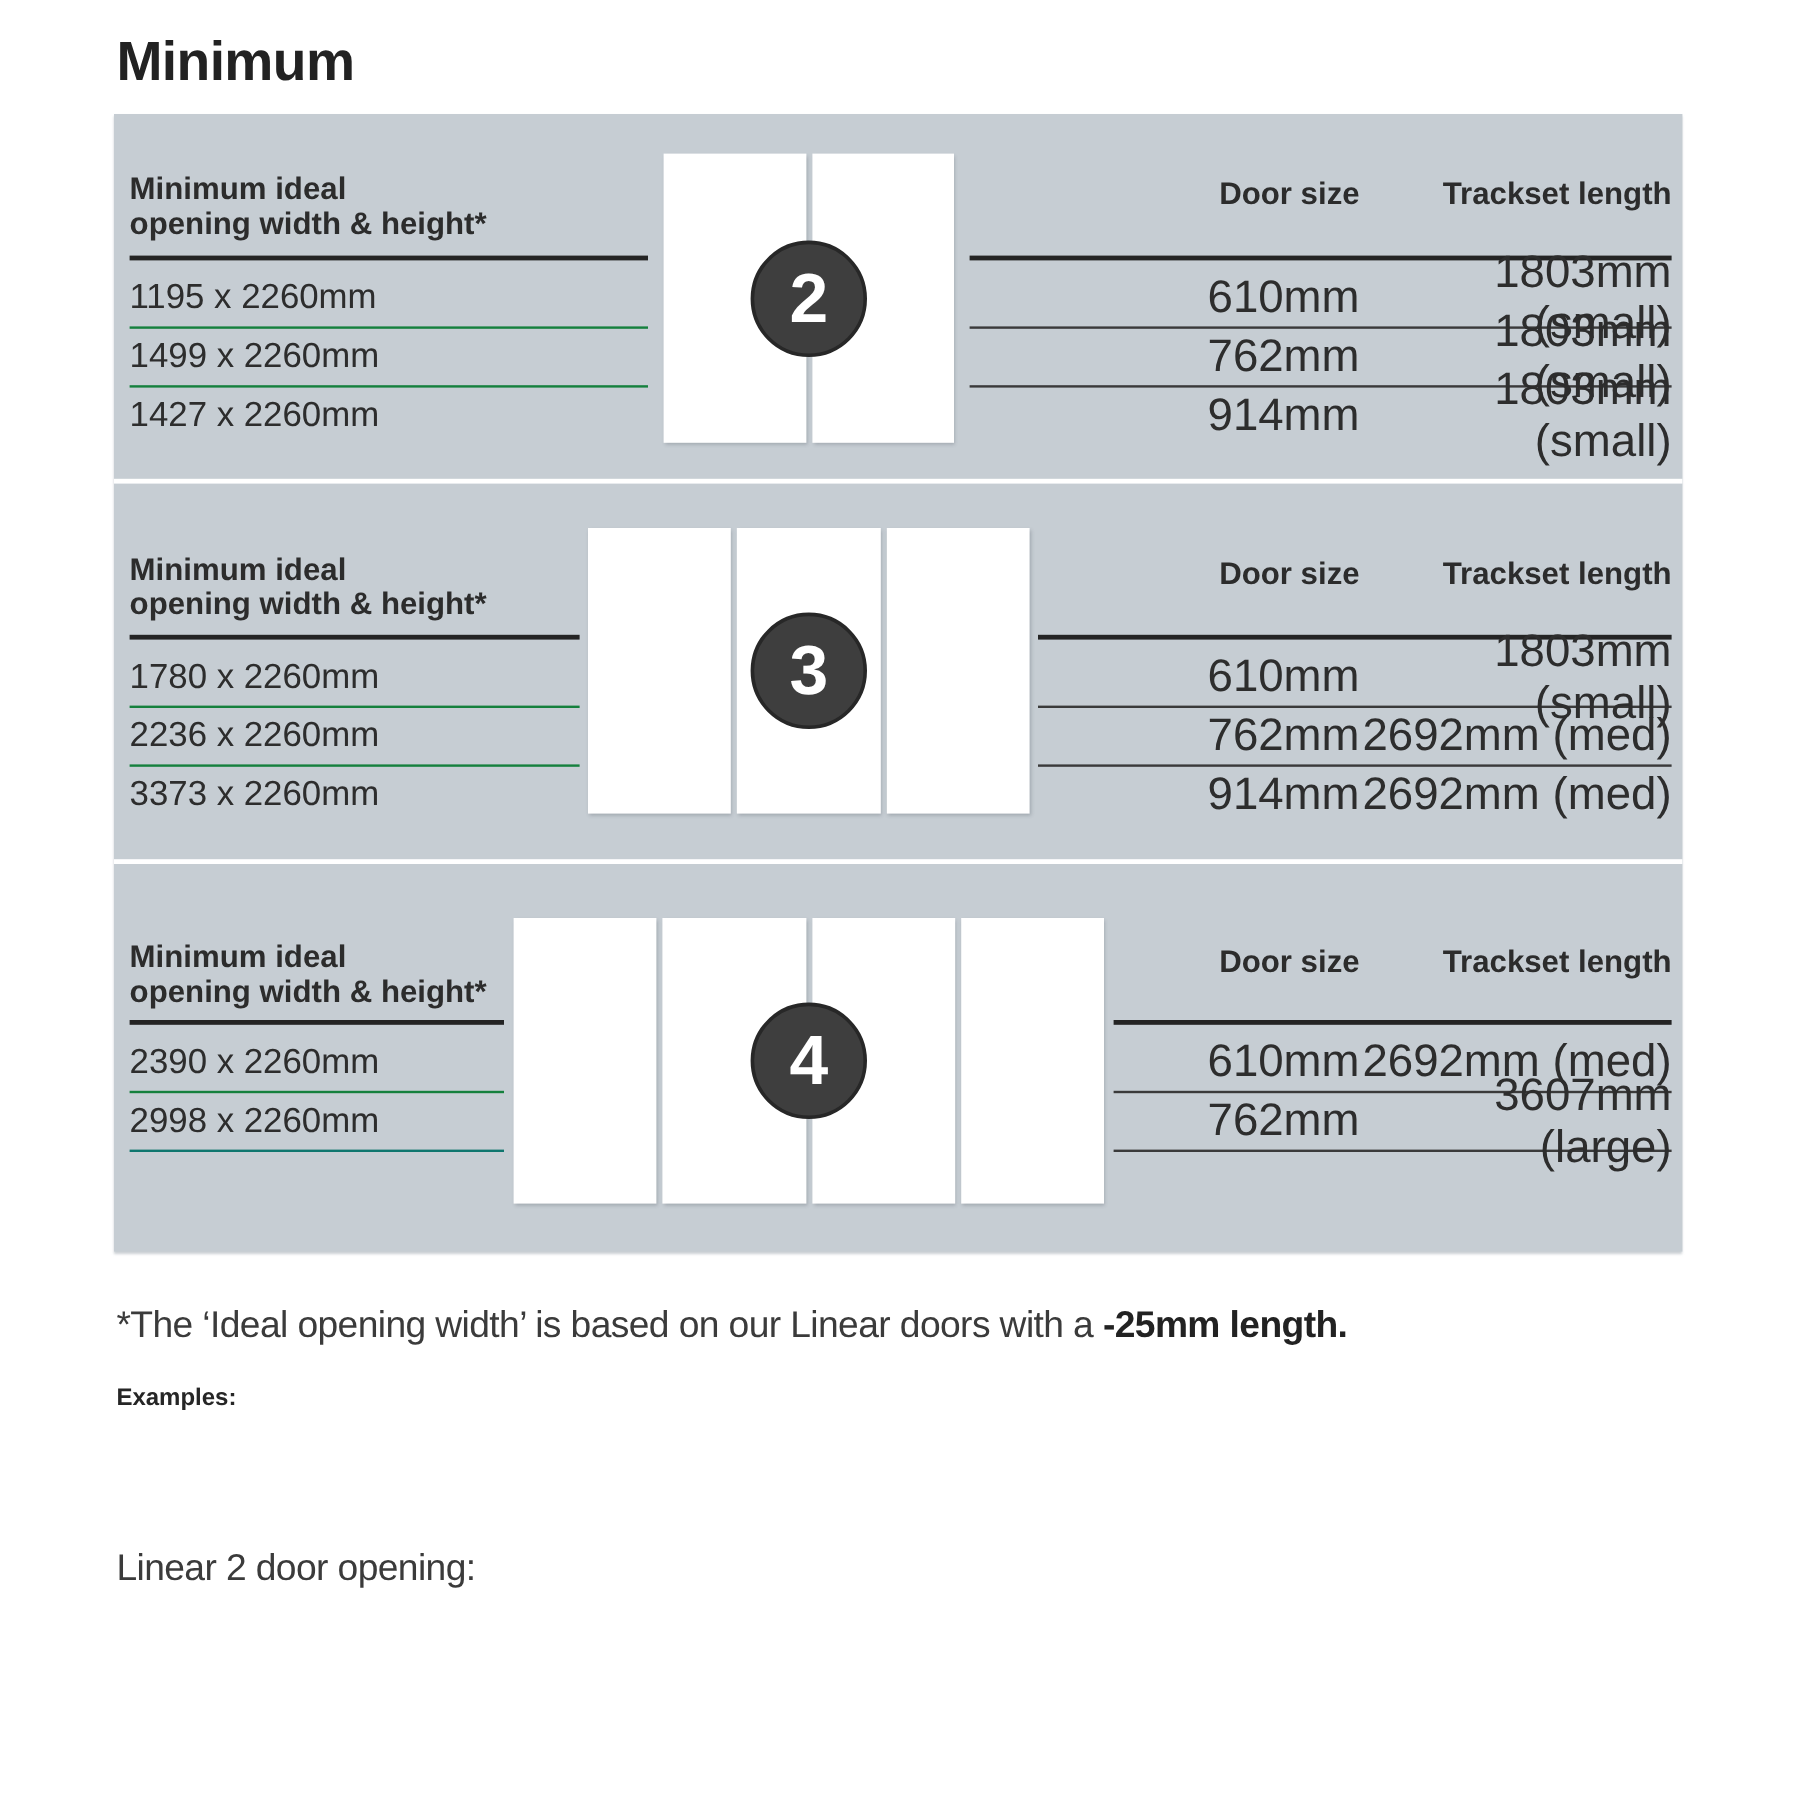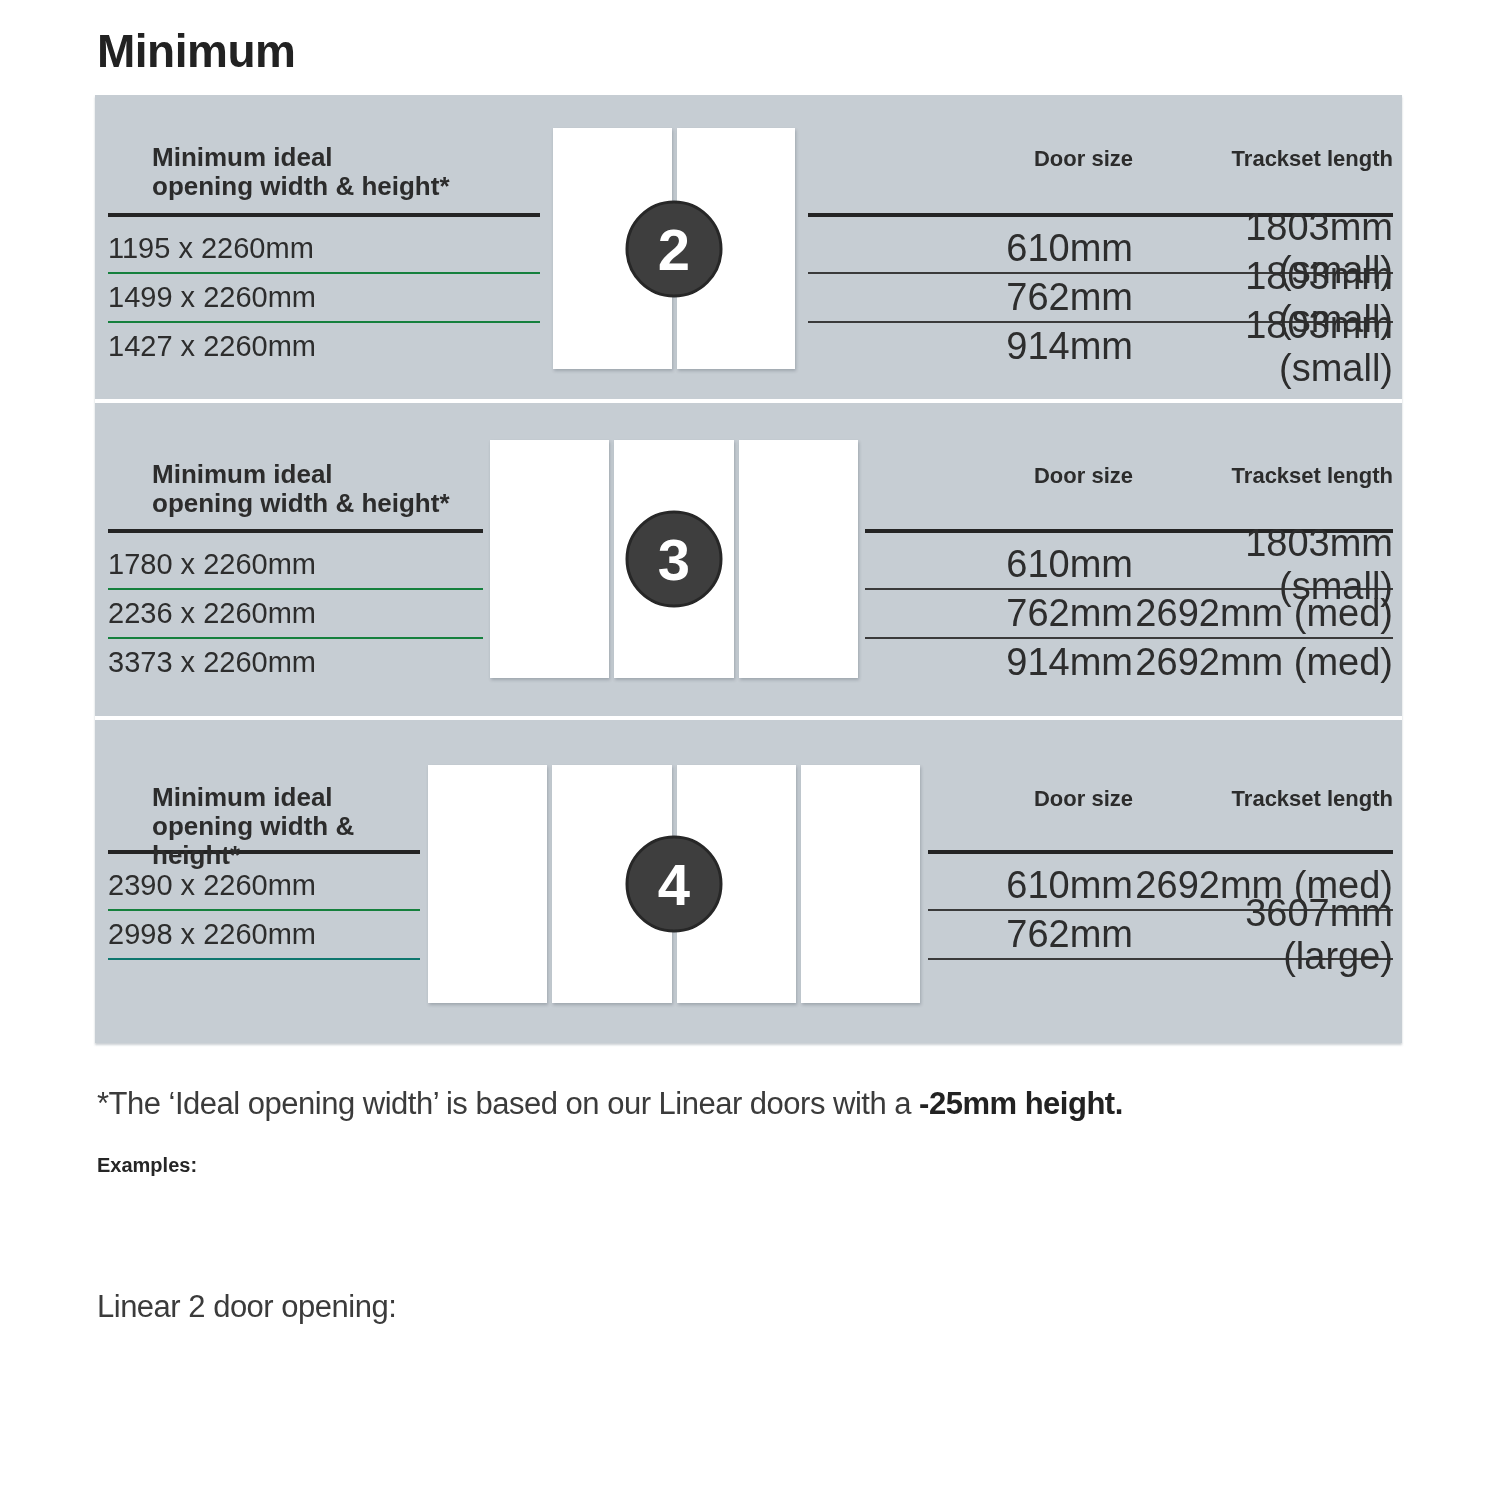--- a/index.html
+++ b/index.html
@@ -27,21 +27,21 @@
   .sec{position:absolute;left:0;right:0;}
   .s1{top:0;height:304px;}
   .s2{top:308px;height:313px;}
   .s3{top:625px;height:323px;}
 
   
   .leftcol{position:absolute;}
   .s1 .leftcol{left:13px;top:48px;width:432px;}
   .s2 .leftcol{left:13px;top:57px;width:375px;}
   .s3 .leftcol{left:13px;top:63px;width:312px;}
-  .hdr{font-weight:700;font-size:26px;line-height:29px;color:#2c2c2c;margin-left:44px;}
+  .hdr{font-weight:700;font-size:26px;line-height:29px;color:#2c2c2c;}
   .s1 .hdr{height:70px;}
   .s2 .hdr{height:69px;}
   .s3 .hdr{height:67px;}
   .rule{height:4px;background:#242424;}
   .rows{margin-top:8px;}
   .row{
     height:47px;display:flex;align-items:center;
     font-size:29px;color:#2d2d2d;
     border-bottom:2px solid #15803d;
   }
@@ -60,21 +60,21 @@
     background:#3e3e3e;border:3px solid #272727;box-sizing:border-box;
     color:#ffffff;font-size:58px;font-weight:700;
     display:flex;align-items:center;justify-content:center;
   }
 
   
   .rightcol{position:absolute;}
   .s1 .rightcol{left:713px;top:51px;width:585px;}
   .s2 .rightcol{left:770px;top:60px;width:528px;}
   .s3 .rightcol{left:833px;top:66px;width:465px;}
-  .rt-hdr{display:flex;align-items:flex-start;font-weight:700;font-size:22px;color:#2c2c2c;}
+  .rt-hdr{display:flex;align-items:flex-start;font-weight:700;font-size:26px;color:#2c2c2c;}
   .s1 .rt-hdr{height:67px;}
   .s2 .rt-hdr{height:66px;}
   .s3 .rt-hdr{height:64px;}
   .c1{flex:1;text-align:right;}
   .c2{width:260px;text-align:right;}
   .rrow{
     height:47px;display:flex;align-items:center;
     font-size:38px;color:#2d2d2d;
     border-bottom:2px solid #3a3a3a;
   }
@@ -224,21 +224,21 @@
         <div class="rrow">
           <span class="c1">762mm</span>
           <span class="c2">3607mm (large)</span>
         </div>
       </div>
     </div>
   </div>
 
 </div>
 
-<div class="footnote"><span>*The ‘Ideal opening width’ is based on our Linear doors with a </span><span class="bold">-25mm height.</span></div>
+<div class="footnote"><span>*The ‘Ideal opening width’ is based on our Linear doors with a </span><span class="bold">-25mm length.</span></div>
 
 <div class="ex-heading">Examples:</div>
 
 <div class="ex-lines">
   <div>Linear 2 door opening:</div>
   
   
   
   
 </div>

